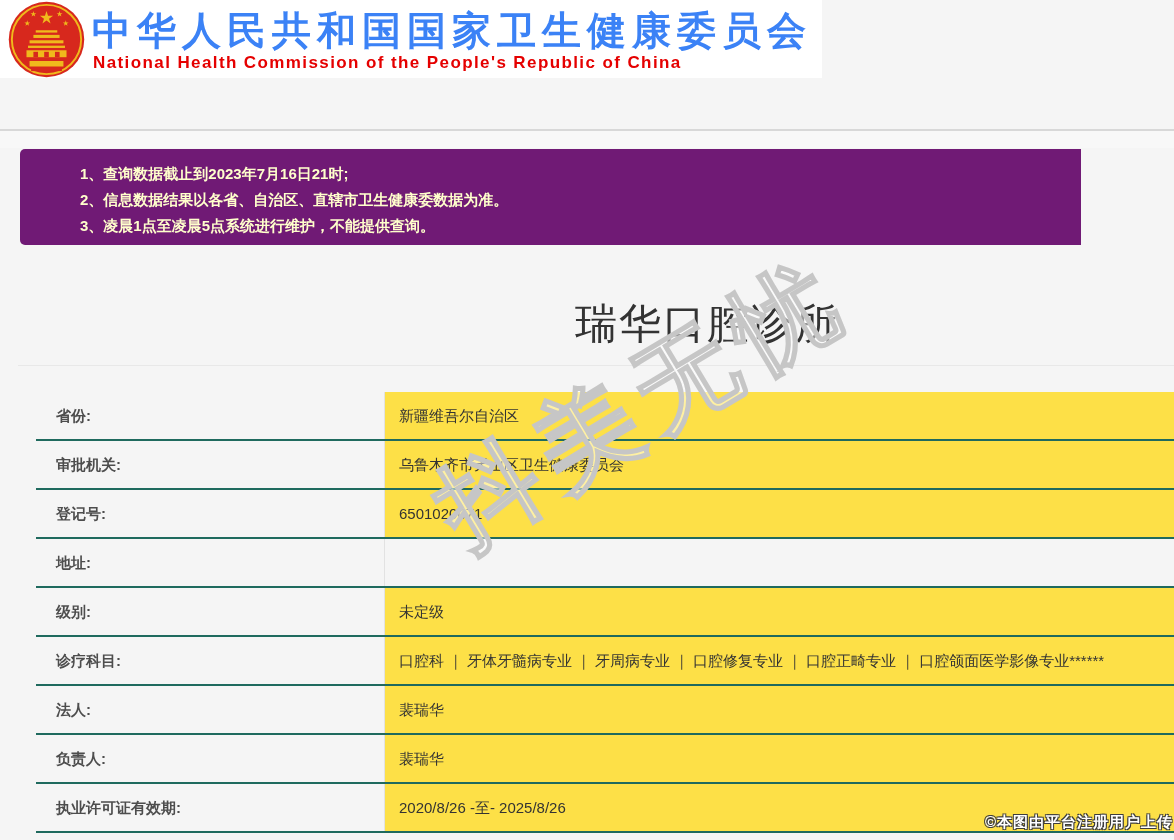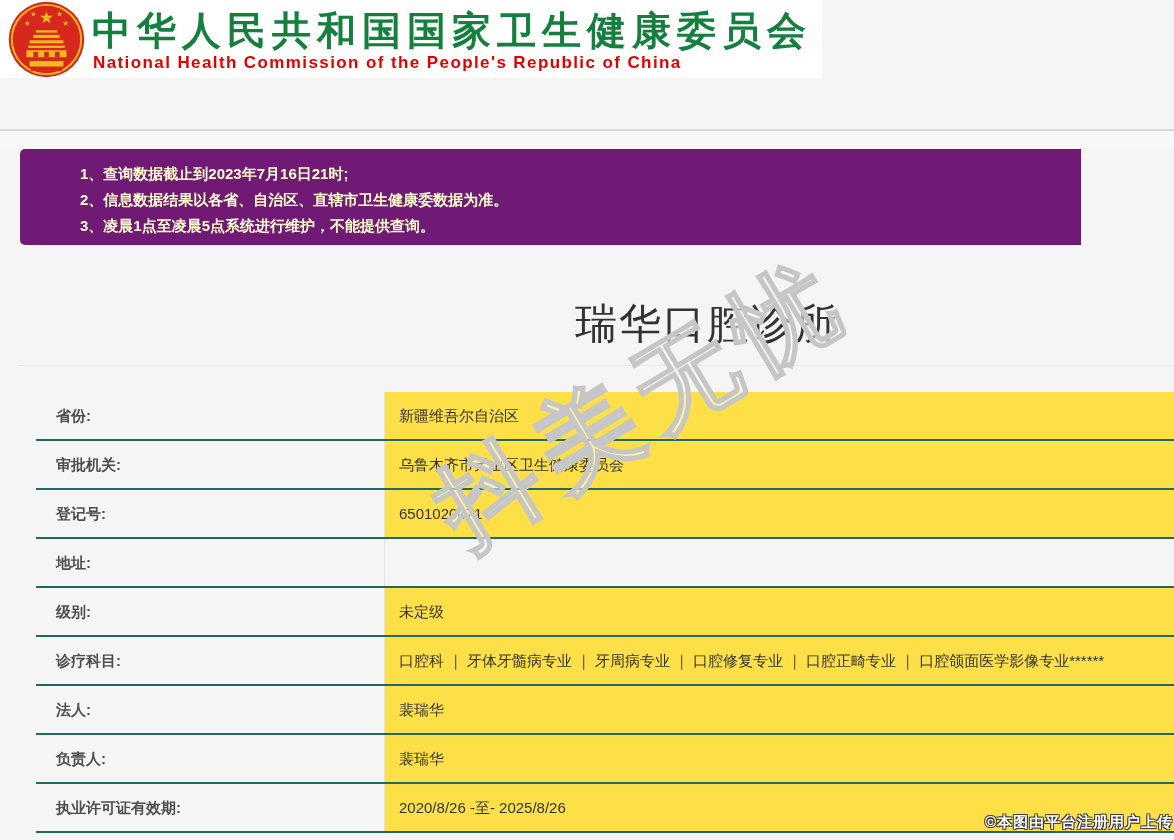--- a/index.html
+++ b/index.html
@@ -10,21 +10,21 @@
   }
   
   .header{
     position:absolute;left:0;top:0;width:822px;height:78px;
     background:#ffffff;z-index:2;
   }
   .emblem{position:absolute;left:8px;top:1px;width:77px;height:77px;}
   .title-cn{
     position:absolute;left:92px;top:4px;
     font-size:39px;font-weight:bold;letter-spacing:6px;
-    color:#15803d;white-space:nowrap;
+    color:#3b82f6;white-space:nowrap;
   }
   .title-en{
     position:absolute;left:93px;top:53px;
     font-size:17px;font-weight:bold;letter-spacing:1.4px;
     color:#e50000;white-space:nowrap;
   }
   .header-divider{
     position:absolute;left:0;top:129px;width:1174px;height:2px;
     background:#d8d8d8;
   }

